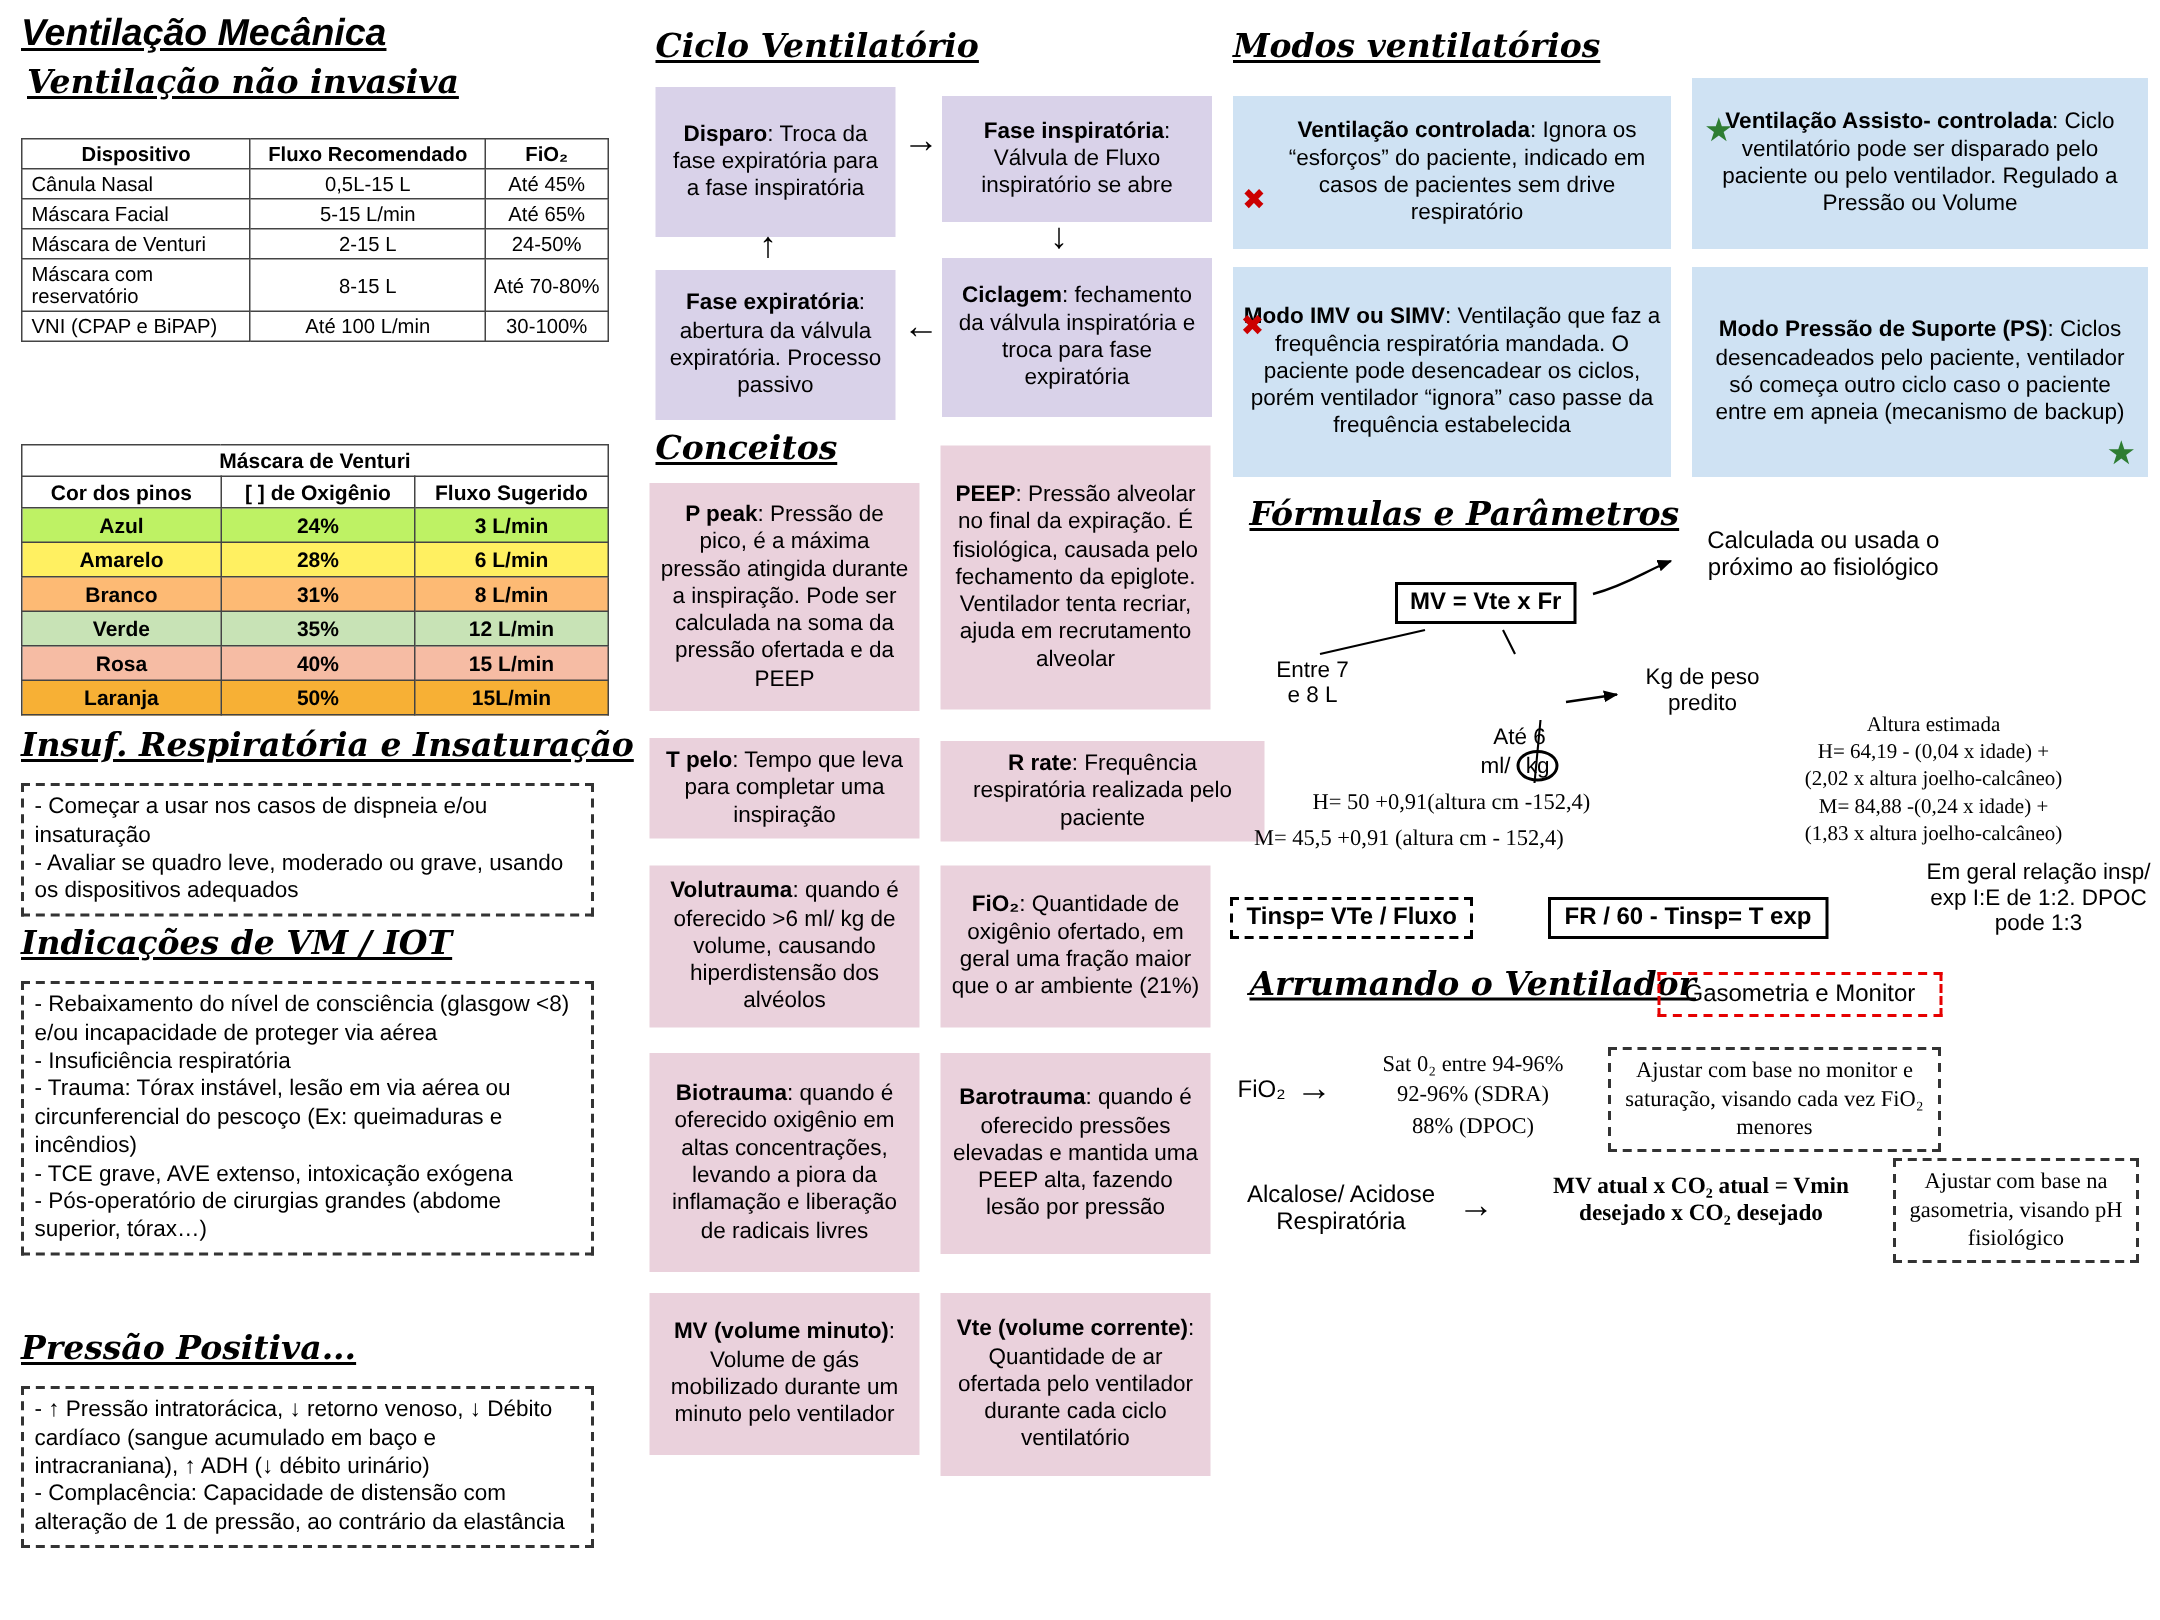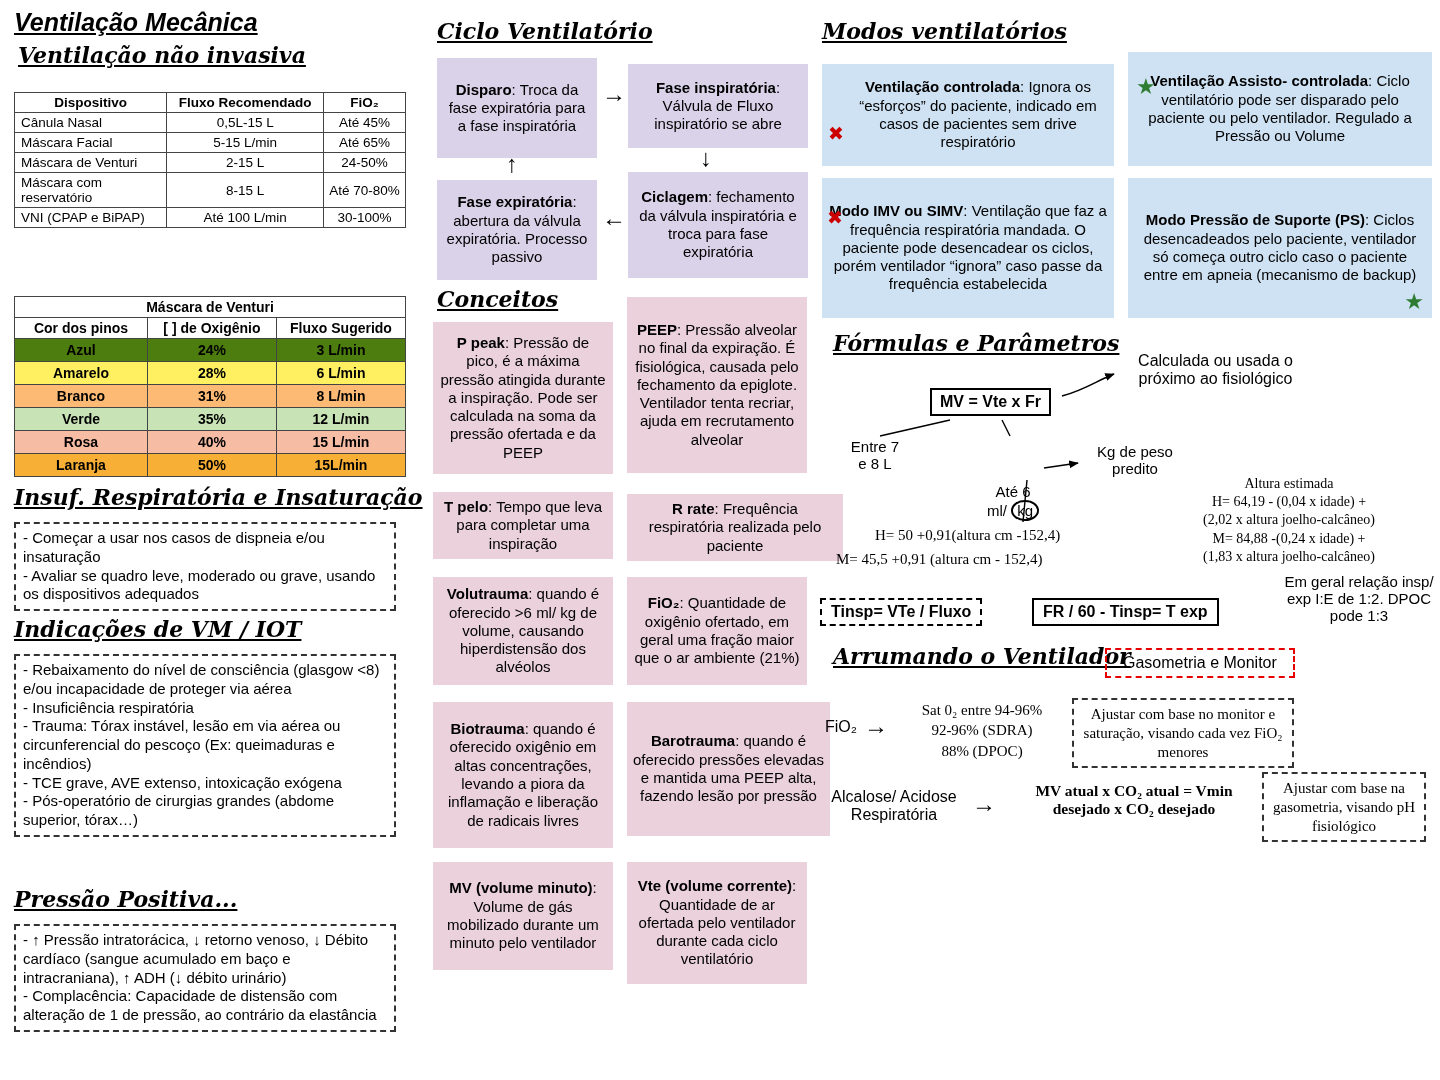--- a/index.html
+++ b/index.html
@@ -87,21 +87,21 @@
         <th colspan="3">Máscara de Venturi</th>
       </tr>
       <tr>
         <th style="width:34%">Cor dos pinos</th>
         <th style="width:33%">[ ] de Oxigênio</th>
         <th>Fluxo Sugerido</th>
       </tr>
     </thead>
     <tbody>
 
-        <tr style="background: #4d7c0f;">
+        <tr style="background: #bef264;">
           <td>Azul</td>
           <td>24%</td>
           <td>3 L/min</td>
         </tr>
 
         <tr style="background: rgb(255, 240, 97);">
           <td>Amarelo</td>
           <td>28%</td>
           <td>6 L/min</td>
         </tr>
@@ -192,21 +192,21 @@
   </div>
   <div class="abs box pinkbox" style="left:433px;top:577px;width:180px;min-height:108px;">
     <div><b>Volutrauma</b><span>: quando é oferecido &gt;6 ml/ kg de volume, causando hiperdistensão dos alvéolos</span></div>
   </div>
   <div class="abs box pinkbox" style="left:627px;top:577px;width:180px;min-height:108px;">
     <div><b>FiO₂</b><span>: Quantidade de oxigênio ofertado, em geral uma fração maior que o ar ambiente (21%)</span></div>
   </div>
   <div class="abs box pinkbox" style="left:433px;top:702px;width:180px;min-height:146px;">
     <div><b>Biotrauma</b><span>: quando é oferecido oxigênio em altas concentrações, levando a piora da inflamação e liberação de radicais livres</span></div>
   </div>
-  <div class="abs box pinkbox" style="left:627px;top:702px;width:203px;min-height:134px;">
+  <div class="abs box pinkbox" style="left:627px;top:702px;width:180px;min-height:134px;">
     <div><b>Barotrauma</b><span>: quando é oferecido pressões elevadas e mantida uma PEEP alta, fazendo lesão por pressão</span></div>
   </div>
   <div class="abs box pinkbox" style="left:433px;top:862px;width:180px;min-height:108px;">
     <div><b>MV (volume minuto)</b><span>: Volume de gás mobilizado durante um minuto pelo ventilador</span></div>
   </div>
   <div class="abs box pinkbox" style="left:627px;top:862px;width:180px;min-height:122px;">
     <div><b>Vte (volume corrente)</b><span>: Quantidade de ar ofertada pelo ventilador durante cada ciclo ventilatório</span></div>
   </div>
 
   <h2 class="abs shead" style="left:822px;top:18px;">Modos ventilatórios</h2>

